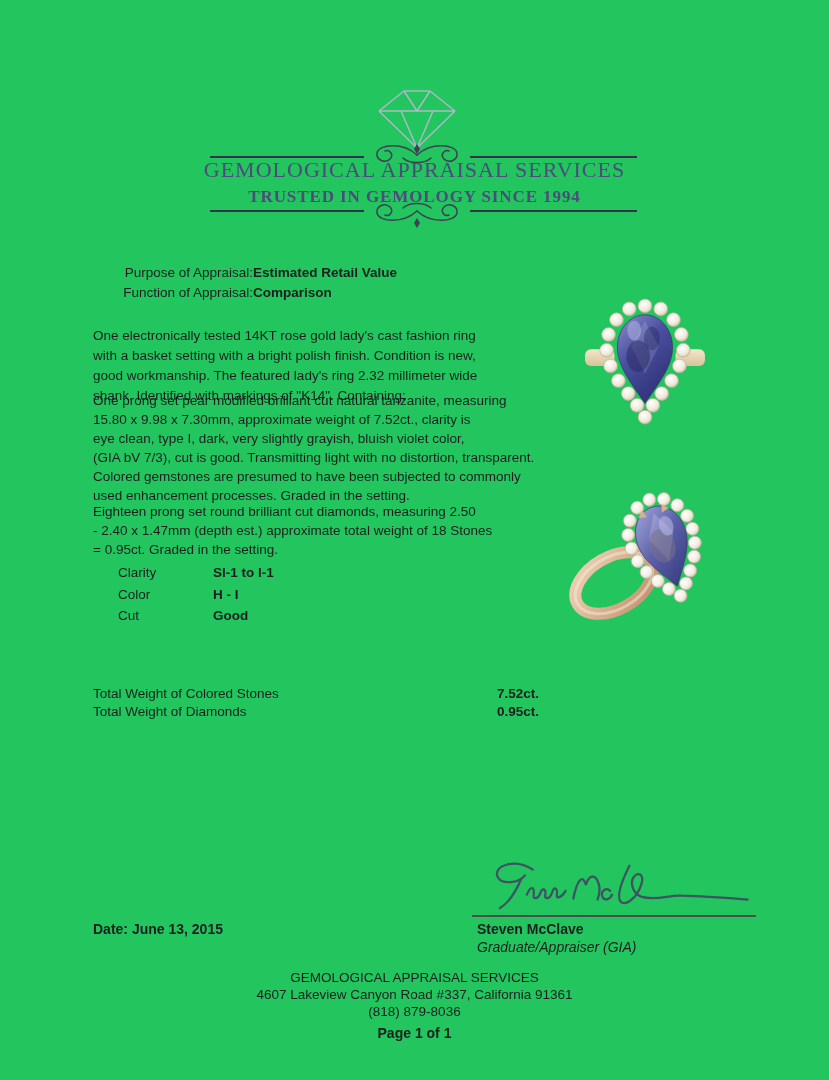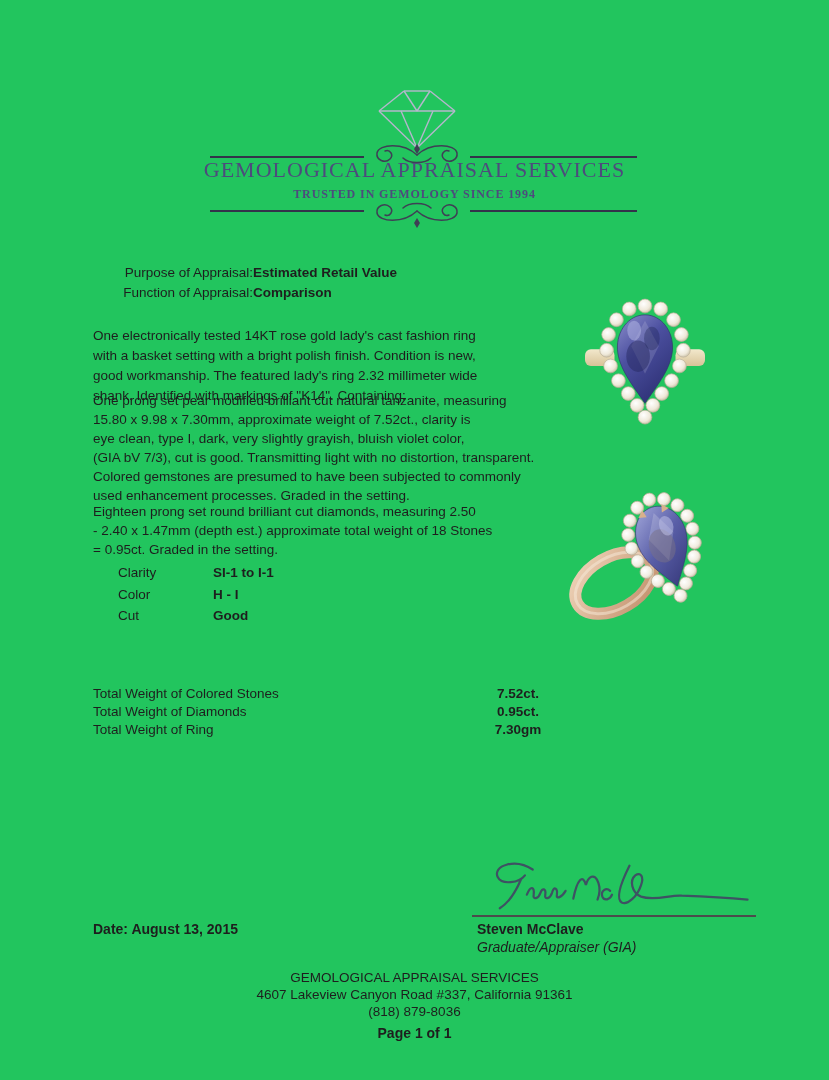--- a/index.html
+++ b/index.html
@@ -10,21 +10,21 @@
   }
   
   .hline { position:absolute; height:2px; background:#33334a; }
   .brand-title {
     position:absolute; top:157px; left:0; right:0; text-align:center;
     font-family:"Liberation Serif", serif; font-size:22px; letter-spacing:1px;
     color:#4d4b7d; font-weight:500;
   }
   .brand-tagline {
     position:absolute; top:187px; left:0; right:0; text-align:center;
-    font-family:"Liberation Serif", serif; font-size:12px; letter-spacing:0.9px;
+    font-family:"Liberation Serif", serif; font-size:17px; letter-spacing:0.9px;
     color:#4d4b7d; font-weight:600;
   }
   .logo-diamond { position:absolute; left:371px; top:84px; }
   .flourish { position:absolute; }
   
   .kv-block { position:absolute; left:93px; top:263px; font-size:13.5px; line-height:20px; }
   .kv-row { display:flex;text-align:right; }
   .kv-label { width:160px; }
   .kv-value { font-weight:bold; }
   .para { position:absolute; left:93px; width:520px; font-size:13.5px; white-space:pre-line; }
@@ -243,39 +243,35 @@
 
   <div class="totals">
     <div class="totals-row">
       <span>Total Weight of Colored Stones</span>
       <span class="totals-value">7.52ct.</span>
     </div>
     <div class="totals-row">
       <span>Total Weight of Diamonds</span>
       <span class="totals-value">0.95ct.</span>
     </div>
-    <div class="totals-row">
-      <span>Total Weight of Ring</span>
-      <span class="totals-value">7.30gm</span>
-    </div>
   </div>
 
 
   <svg class="sig-img" width="290" height="60" viewBox="0 0 290 62">
     <g stroke="#3e5263" stroke-width="2.3" fill="none" stroke-linecap="round">
       <path d="M62,14 C44,2 20,10 26,22 C30,30 48,28 54,20 M50,24 C44,38 38,48 28,54"></path>
       <path d="M56,40 C60,30 64,32 63,40 C62,46 68,44 70,38 C72,32 76,34 75,40 C74,46 80,44 82,38 C84,30 88,34 87,40 C86,45 92,43 96,36"></path>
       <path d="M104,44 C108,24 114,18 117,30 C119,22 126,16 130,28 C132,34 131,40 129,45"></path>
       <path d="M142,36 C138,32 132,36 134,42 C136,47 142,45 144,40"></path>
       <path d="M162,10 C152,30 148,44 154,48 C160,51 170,42 174,30 C177,22 174,16 168,20 C162,25 164,38 174,42 C188,47 204,40 216,41 C240,42 260,43 284,45"></path>
     </g>
   </svg>
   <div class="sig-line"></div>
   <div class="sig-name">Steven McClave</div>
   <div class="sig-cred">Graduate/Appraiser (GIA)</div>
-  <div class="date-line">Date: August 13, 2015</div>
+  <div class="date-line">Date: June 13, 2015</div>
 
   <div class="footer-line f-company">GEMOLOGICAL APPRAISAL SERVICES</div>
   <div class="footer-line f-address">4607 Lakeview Canyon Road #337, California 91361</div>
   <div class="footer-line f-phone">(818) 879-8036</div>
   <div class="footer-line f-page">Page 1 of 1</div>
 
 </div>
 
 </body></html>

